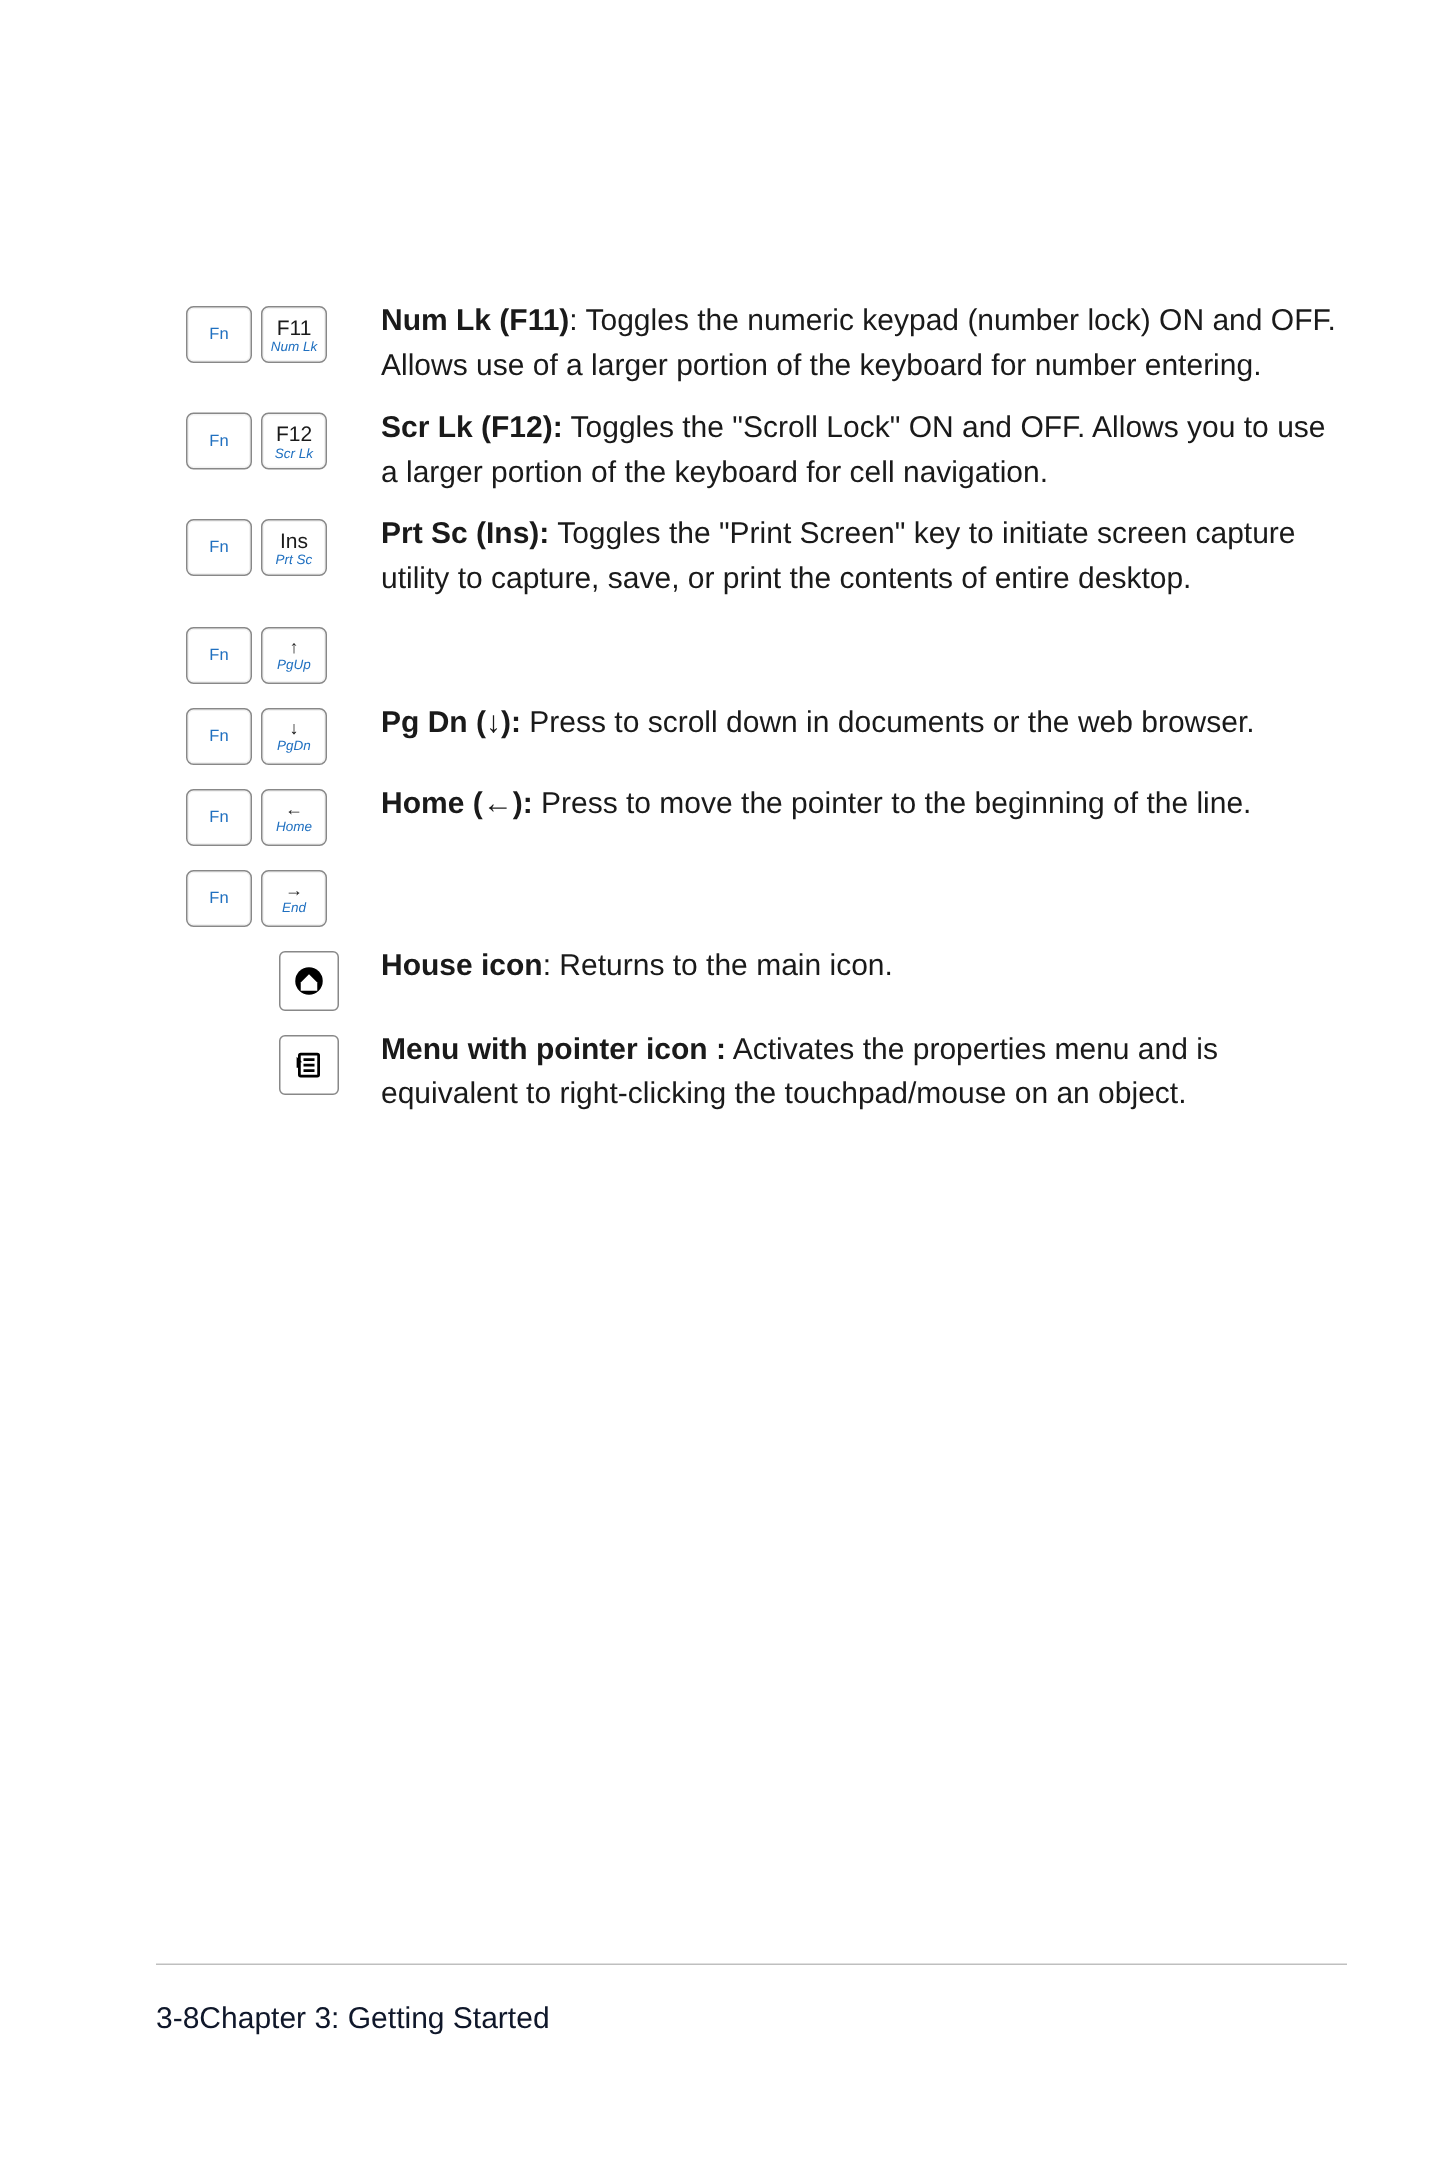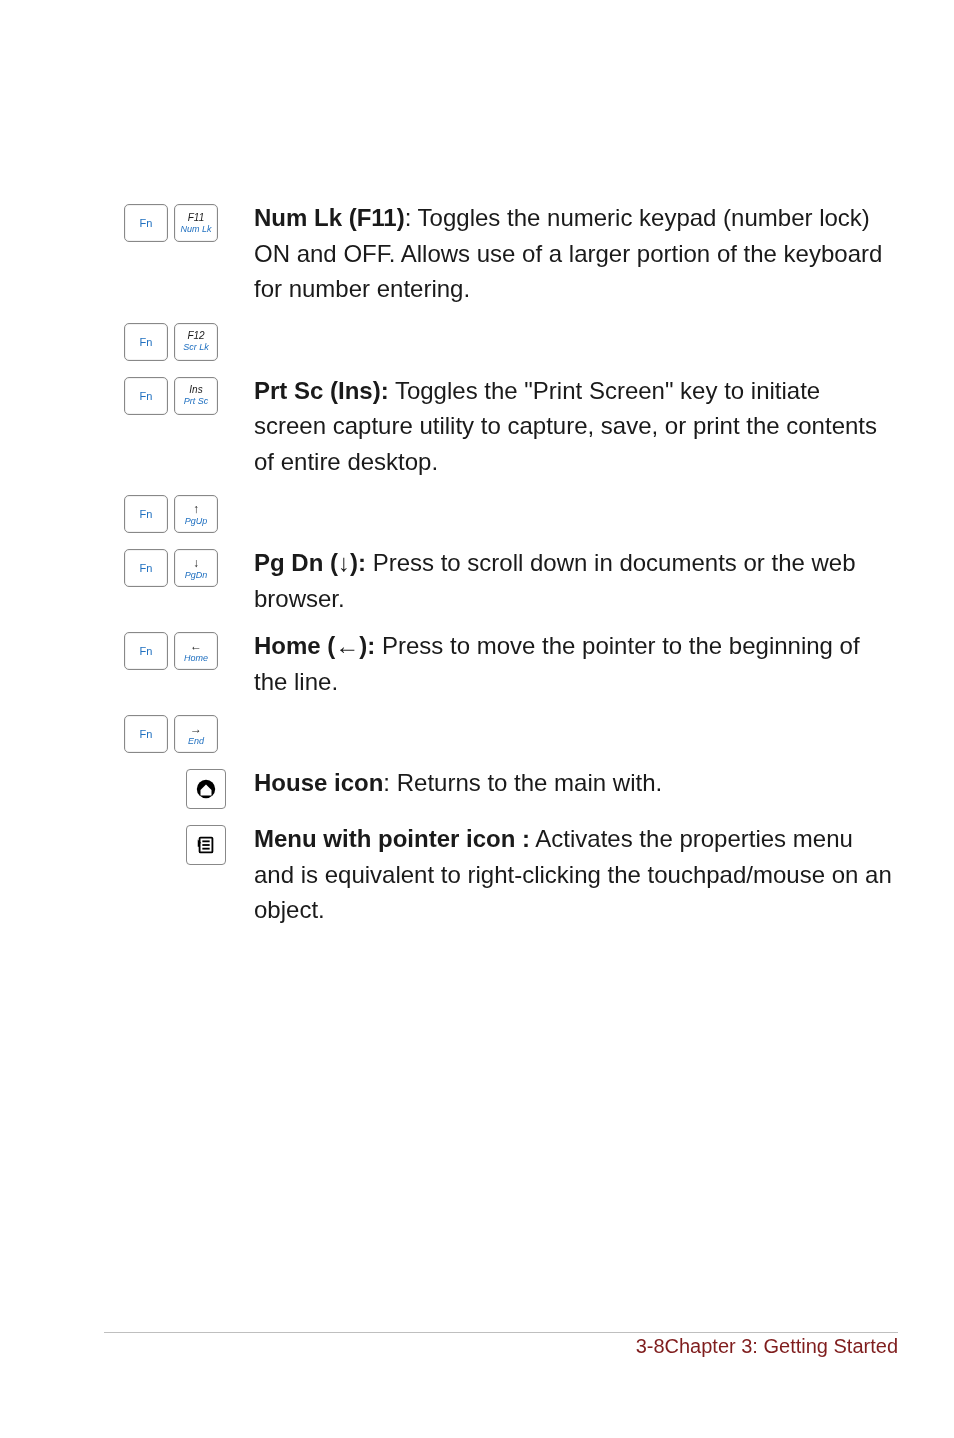--- a/index.html
+++ b/index.html
@@ -1,49 +1,49 @@
 <!DOCTYPE html>
 <html><head>
 <meta charset="utf-8">
 <style>
   * { box-sizing: border-box; margin: 0; padding: 0; }
   html, body { width: 954px; height: 1438px; background: #fff; font-family: "Segoe UI", "Helvetica", Arial, sans-serif; color: #1a1a1a; }
   .page { width: 954px; height: 1438px; position: relative; padding: 200px 80px 0 100px; margin-left: 24px; }
   .row { display: flex; align-items: flex-start; margin-bottom: 12px; }
   .iconcol { width: 130px; flex: 0 0 130px; display: flex; align-items: flex-start; justify-content: flex-start; gap: 6px; padding-top: 4px; }
-  .txtcol { flex: 1; font-size: 24px; line-height: 1.48; }
+  .txtcol { flex: 1; font-size: 20px; line-height: 1.48; }
   .txtcol b { font-weight: 700; }
 
   
   .key {
     display: inline-flex; flex-direction: column; align-items: center; justify-content: center;
     width: 44px; height: 38px;
     border: 1px solid #888; border-radius: 5px;
     position: relative;
     background: #fff;
     box-shadow: inset 0 0 0 1px rgba(0,0,0,0.05);
     font-family: Arial, sans-serif;
   }
-  .key .top { font-size: 10px; color: #1a1a1a; line-height: 1; font-style: italic; }
+  .key .top { font-size: 14px; color: #1a1a1a; line-height: 1; }
   .key .bot { font-size: 9px; color: #2070c0; line-height: 1; margin-top: 2px; font-style: italic; }
   .key .fn  { font-size: 11px; color: #2070c0; }
   .key .arrow { font-size: 12px; color: #1a1a1a; line-height: 1; }
   .bigkey {
     width: 40px; height: 40px;
     border: 1px solid #888; border-radius: 4px;
     display: flex; align-items: center; justify-content: center;
     background: #fff;
   }
 
   .footer {
     position: absolute; left: 80px; right: 80px; bottom: 80px;
     border-top: 1px solid #bfbfbf;
-    padding-top: 2px;
-    display: flex; justify-content: flex-end;
-    font-size: 20px; color: #7f1d1d;
+    padding-top: 25px;
+    display: flex; justify-content: flex-start;
+    font-size: 20px; color: #0f172a;
   }
 </style>
 </head>
 <body>
 
 <div class="page">
 
   <div class="row">
     <div class="iconcol">
       <div class="key">
@@ -61,20 +61,23 @@
 
   <div class="row">
     <div class="iconcol">
       <div class="key">
           <span class="fn">Fn</span>
         </div>
       <div class="key">
         <span class="top">F12</span>
         <span class="bot">Scr Lk</span>
       </div>
+    </div>
+    <div class="txtcol">
+      <b>Scr Lk (F12):</b><span> Toggles the "Scroll Lock" ON and OFF. Allows you to use a larger portion of the keyboard for cell navigation.</span>
     </div>
   </div>
 
   <div class="row">
     <div class="iconcol">
       <div class="key">
           <span class="fn">Fn</span>
         </div>
       <div class="key">
         <span class="top">Ins</span>
@@ -143,21 +146,21 @@
   <div class="row">
     <div class="iconcol" style="justify-content:flex-end; padding-right:28px;">
       <div class="bigkey">
         <svg width="22" height="22" viewBox="0 0 24 24">
           <circle cx="12" cy="12" r="10" fill="#000"></circle>
           <path d="M6 13 L12 7 L18 13 L18 19 L6 19 Z" fill="#fff"></path>
         </svg>
       </div>
     </div>
     <div class="txtcol">
-      <b>House icon</b><span>: Returns to the main with.</span>
+      <b>House icon</b><span>: Returns to the main icon.</span>
     </div>
   </div>
 
   <div class="row">
     <div class="iconcol" style="justify-content:flex-end; padding-right:28px;">
       <div class="bigkey">
         <svg width="22" height="22" viewBox="0 0 24 24" fill="none" stroke="#000" stroke-width="2">
           <rect x="5" y="4" width="14" height="16" rx="1"></rect>
           <line x1="8" y1="8" x2="16" y2="8"></line>
           <line x1="8" y1="12" x2="16" y2="12"></line>

